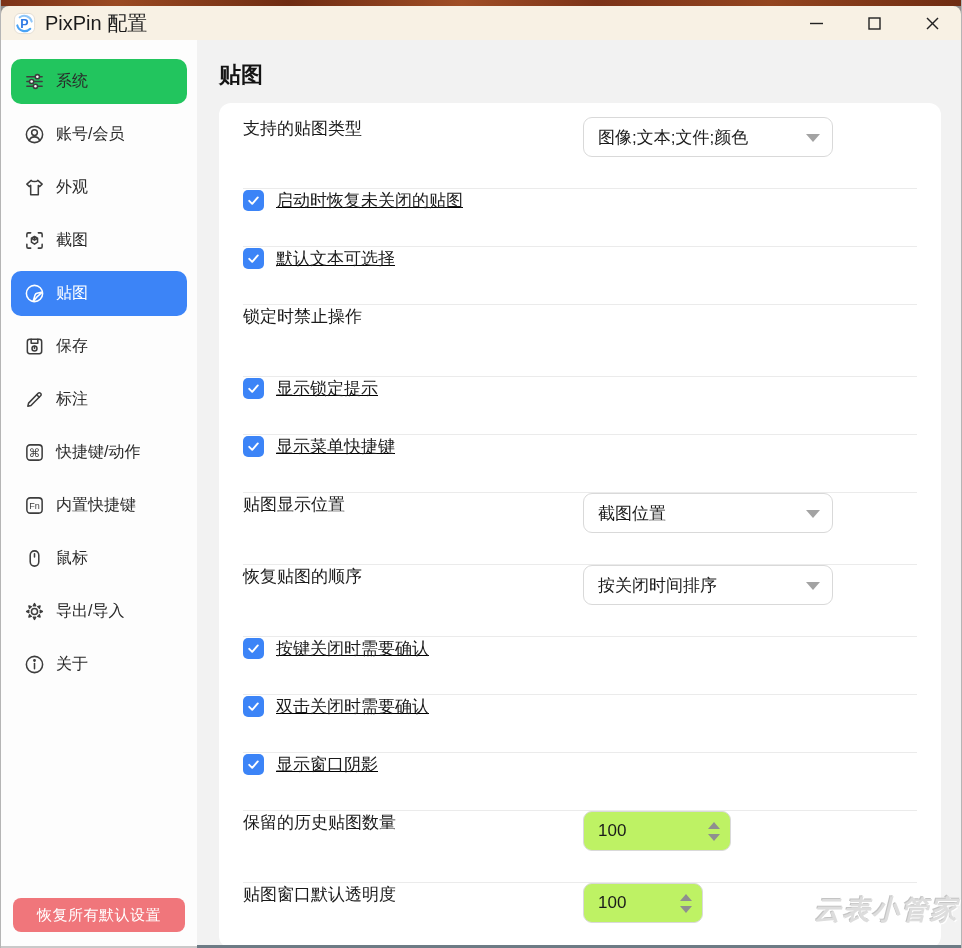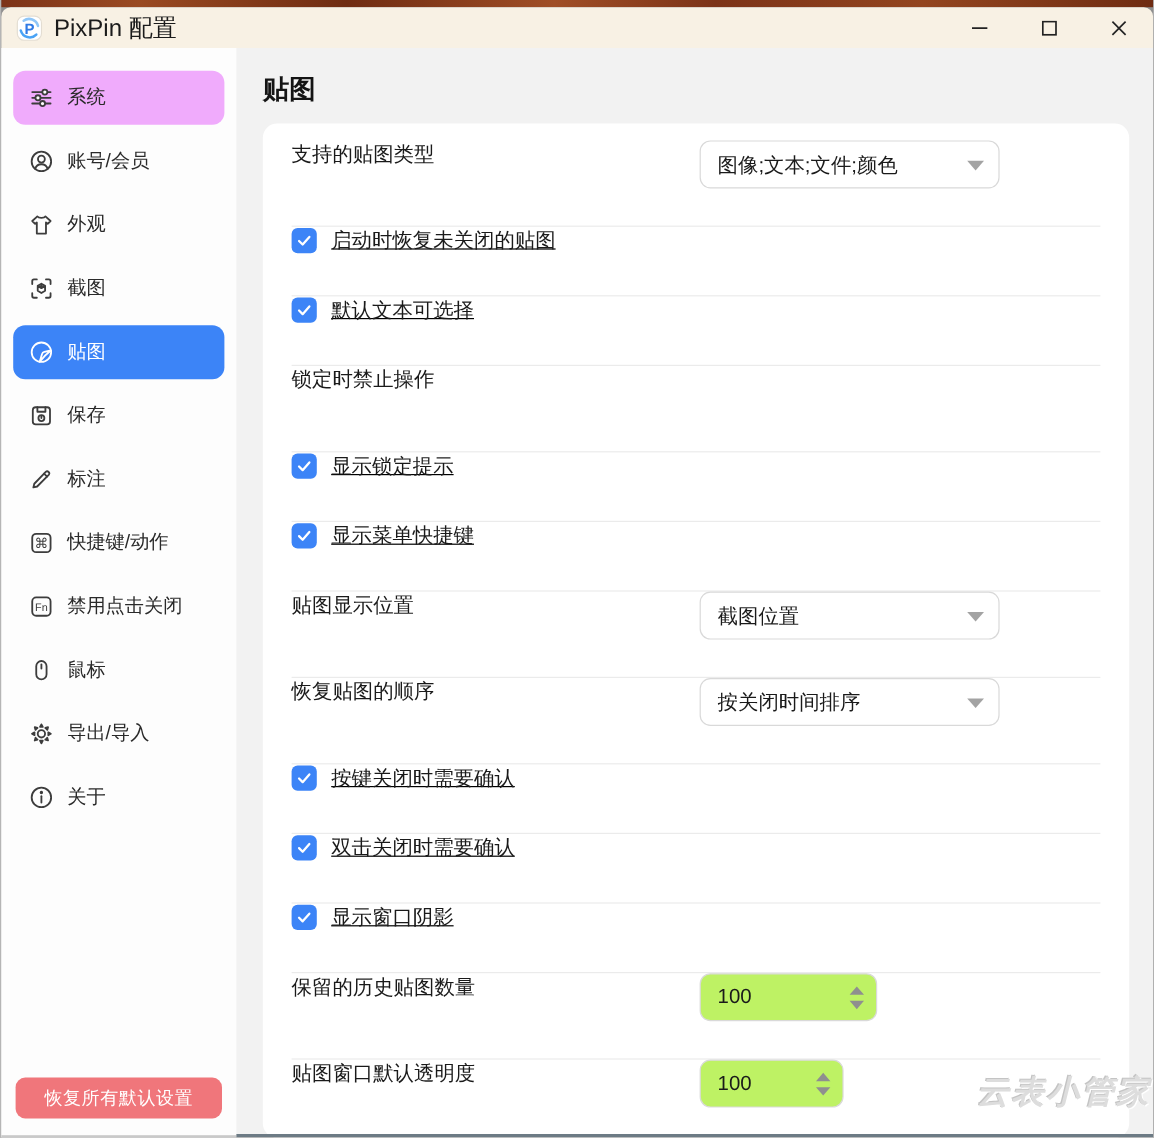--- a/index.html
+++ b/index.html
@@ -35,21 +35,21 @@
     padding:19px 10px 0 10px; display:flex; flex-direction:column;
     border-bottom:2px solid #c9c9c9;
   }
   .nav { list-style:none; }
   .nav-item {
     height:45px; margin:0 0 8px 0; border-radius:10px;
     display:flex; align-items:center; padding:0 12px; gap:11px;
     color:#2a2a2a; font-size:16px; cursor:default;
   }
   .nav-item .ni-icon { width:22px; height:22px; display:flex; align-items:center; justify-content:center; color:#3d3d3d; flex:0 0 auto; }
-  .nav-item.is-hover { background:#f0abfc; }
+  .nav-item.is-hover { background:#22c55e; }
   .nav-item.is-active { background:var(--accent,#3c84f7); color:#ffffff; }
   .nav-item.is-active .ni-icon { color:#ffffff; }
 
   .reset-btn {
     position:absolute; left:12px; bottom:14px; width:172px; height:34px;
     background:#f0767b; color:#fff; border:none; border-radius:8px;
     font-size:15px; font-family:inherit; letter-spacing:.5px; cursor:pointer;
   }
 
   
@@ -222,21 +222,21 @@
             </span>
             <span>快捷键/动作</span>
           </li>
           <li class="nav-item">
             <span class="ni-icon">
               <svg width="21" height="21" viewBox="0 0 22 22" fill="none" stroke="currentColor" stroke-width="1.6" stroke-linecap="round" stroke-linejoin="round">
                 <rect x="3" y="3" width="16" height="16" rx="3.5"></rect>
                 <text x="11" y="14.8" text-anchor="middle" font-size="9.5" fill="currentColor" stroke="none" font-family="Liberation Sans,sans-serif">Fn</text>
               </svg>
             </span>
-            <span>禁用点击关闭</span>
+            <span>内置快捷键</span>
           </li>
           <li class="nav-item">
             <span class="ni-icon">
               <svg width="21" height="21" viewBox="0 0 22 22" fill="none" stroke="currentColor" stroke-width="1.6" stroke-linecap="round" stroke-linejoin="round">
                 <rect x="6.5" y="3" width="9" height="16" rx="4.5"></rect>
                 <line x1="11" y1="6" x2="11" y2="9.5"></line>
               </svg>
             </span>
             <span>鼠标</span>
           </li>

